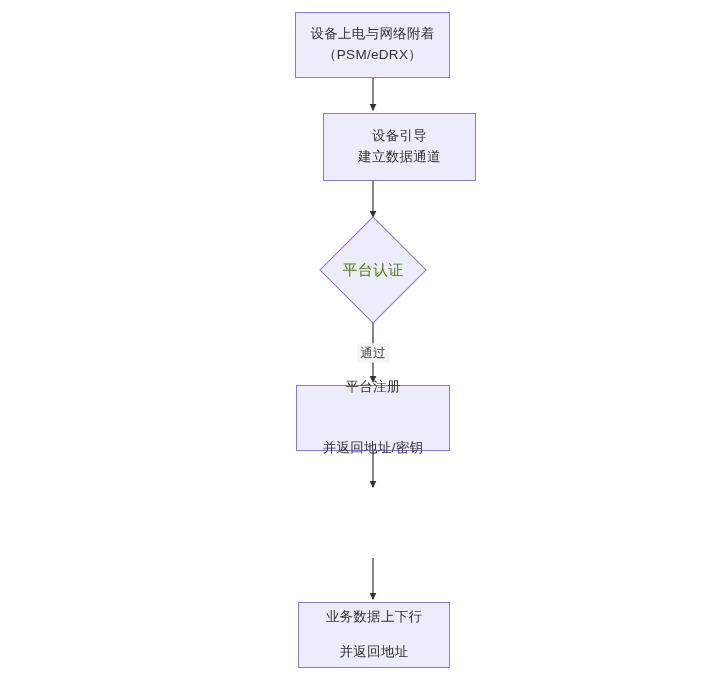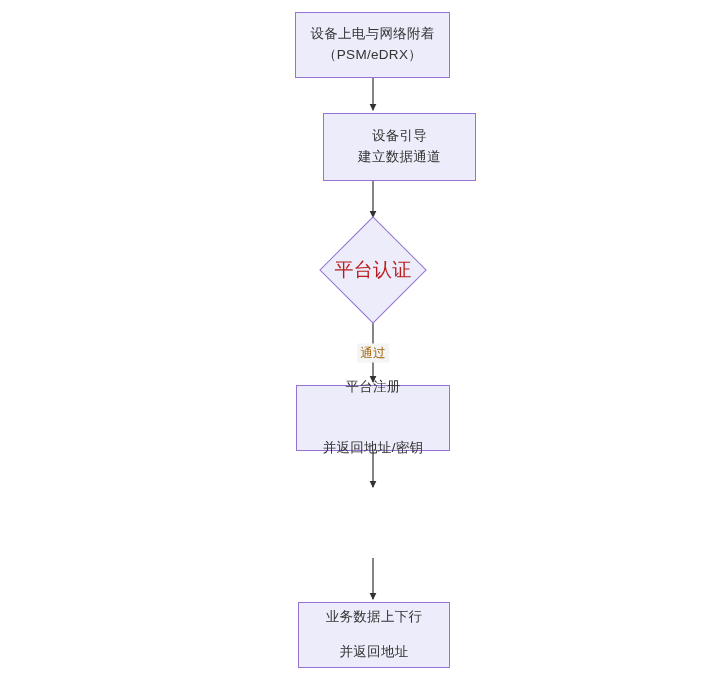--- a/index.html
+++ b/index.html
@@ -49,38 +49,38 @@
     left: 50%;
     top: 50%;
     background: #ececfa;
     border: 1.4px solid #9673d3;
     box-sizing: border-box;
     transform: translate(-50%, -50%) rotate(45deg);
   }
   .decision-label {
     position: relative;
     z-index: 2;
-    color: #b91c1c;
-    font-size: 19px;
+    color: #4d7c0f;
+    font-size: 15px;
     letter-spacing: 0.3px;
     white-space: nowrap;
   }
   .edge-svg {
     position: absolute;
     left: 0;
     top: 0;
     width: 726px;
     height: 700px;
     pointer-events: none;
   }
   .edge-label {
     position: absolute;
     transform: translate(-50%, -50%);
     background: #f4f4f4;
-    color: #a16207;
+    color: #404040;
     font-size: 12.5px;
     letter-spacing: 0.3px;
     padding: 1px 3px;
     white-space: nowrap;
   }
 </style>
 </head>
 <body>
 
 <div id="flowchart-canvas">

